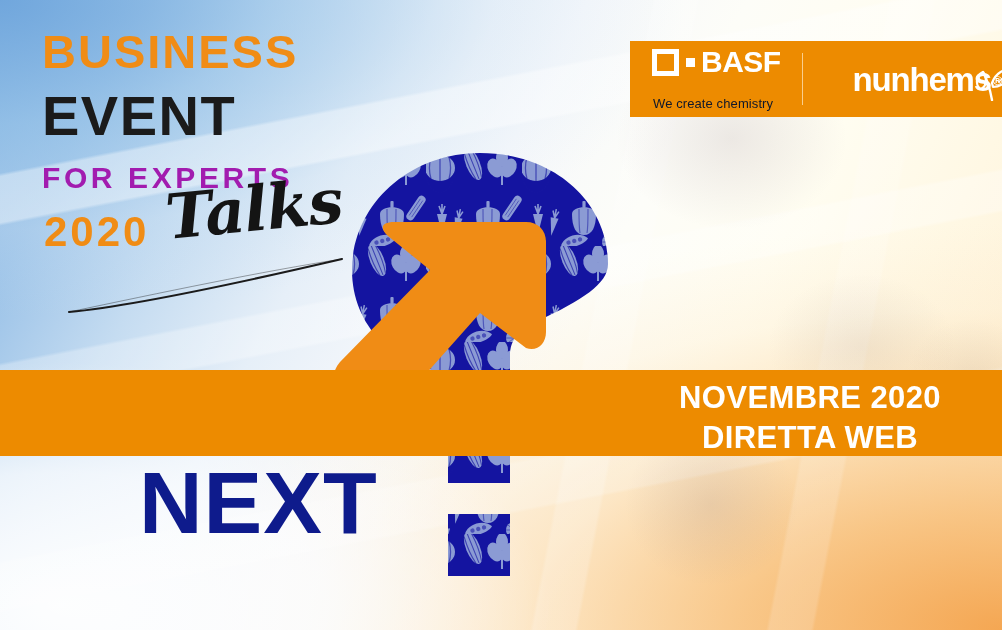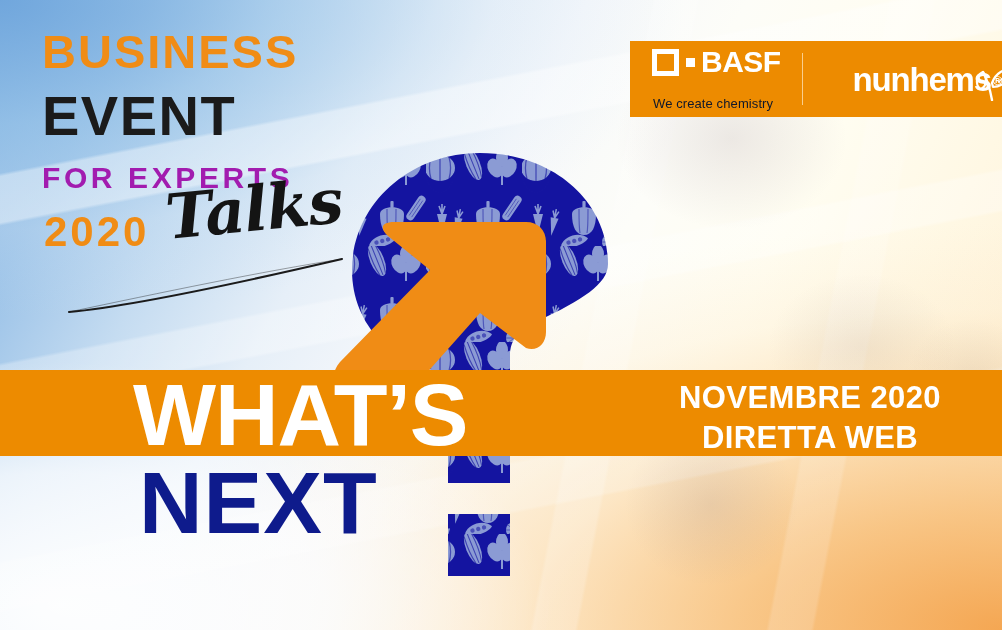--- a/index.html
+++ b/index.html
@@ -336,21 +336,20 @@
                L 58 86
                C 49 78 52 72 64 72 Z" fill="#F08C15"></path>
     </g>
 
     <rect x="118" y="364" width="62" height="62" fill="url(#veg)"></rect>
   </svg>
 
   <div id="orange-band"></div>
 
   <div id="headline">
-    <div class="hl-whats">WHAT’S</div>
     <div class="hl-next">NEXT</div>
   </div>
 
   <div id="date-block">
     <div class="dt-line">NOVEMBRE 2020</div>
     <div class="dt-line">DIRETTA WEB</div>
   </div>
 
 </div>
 

